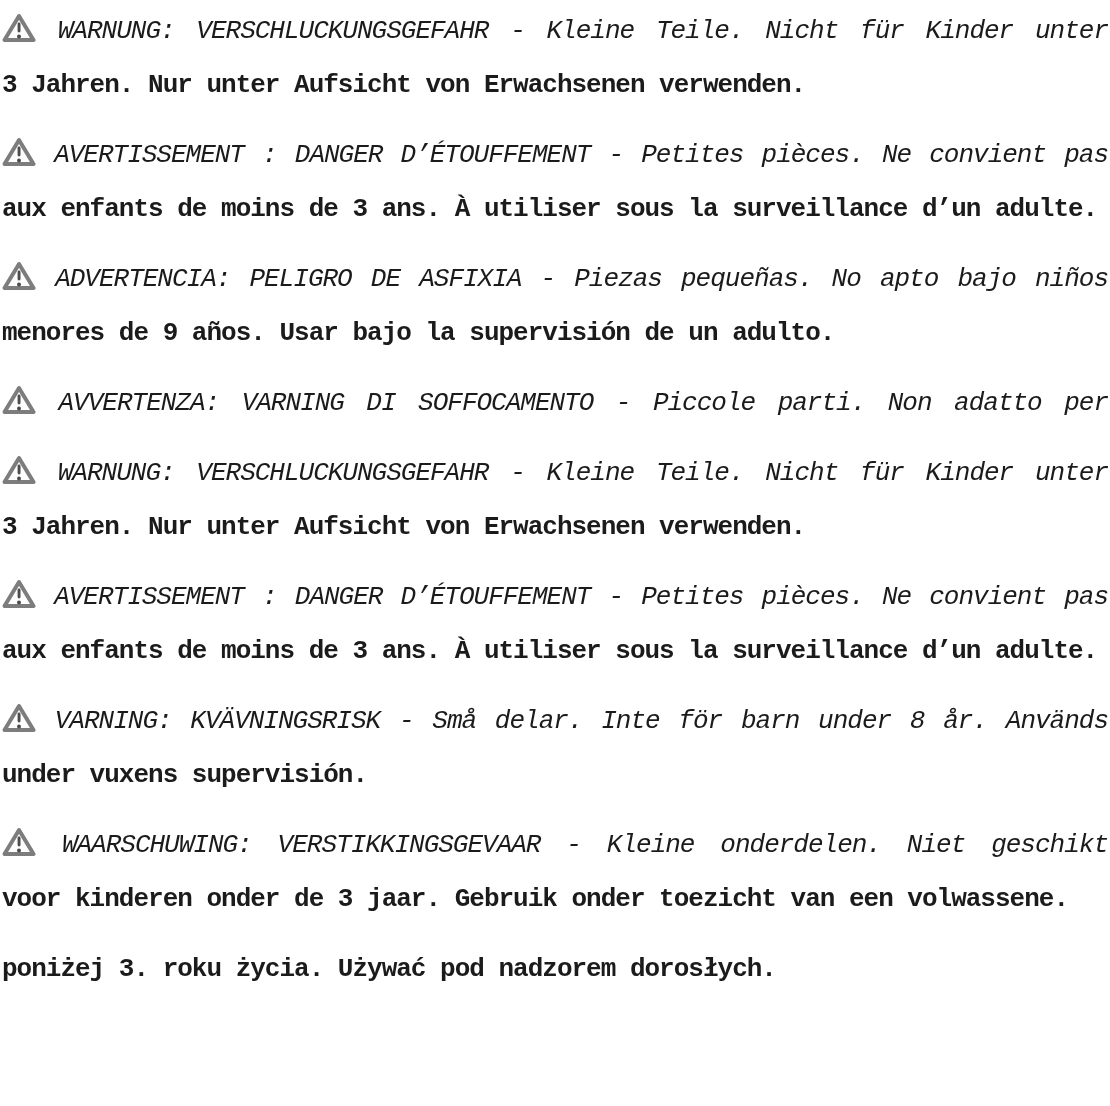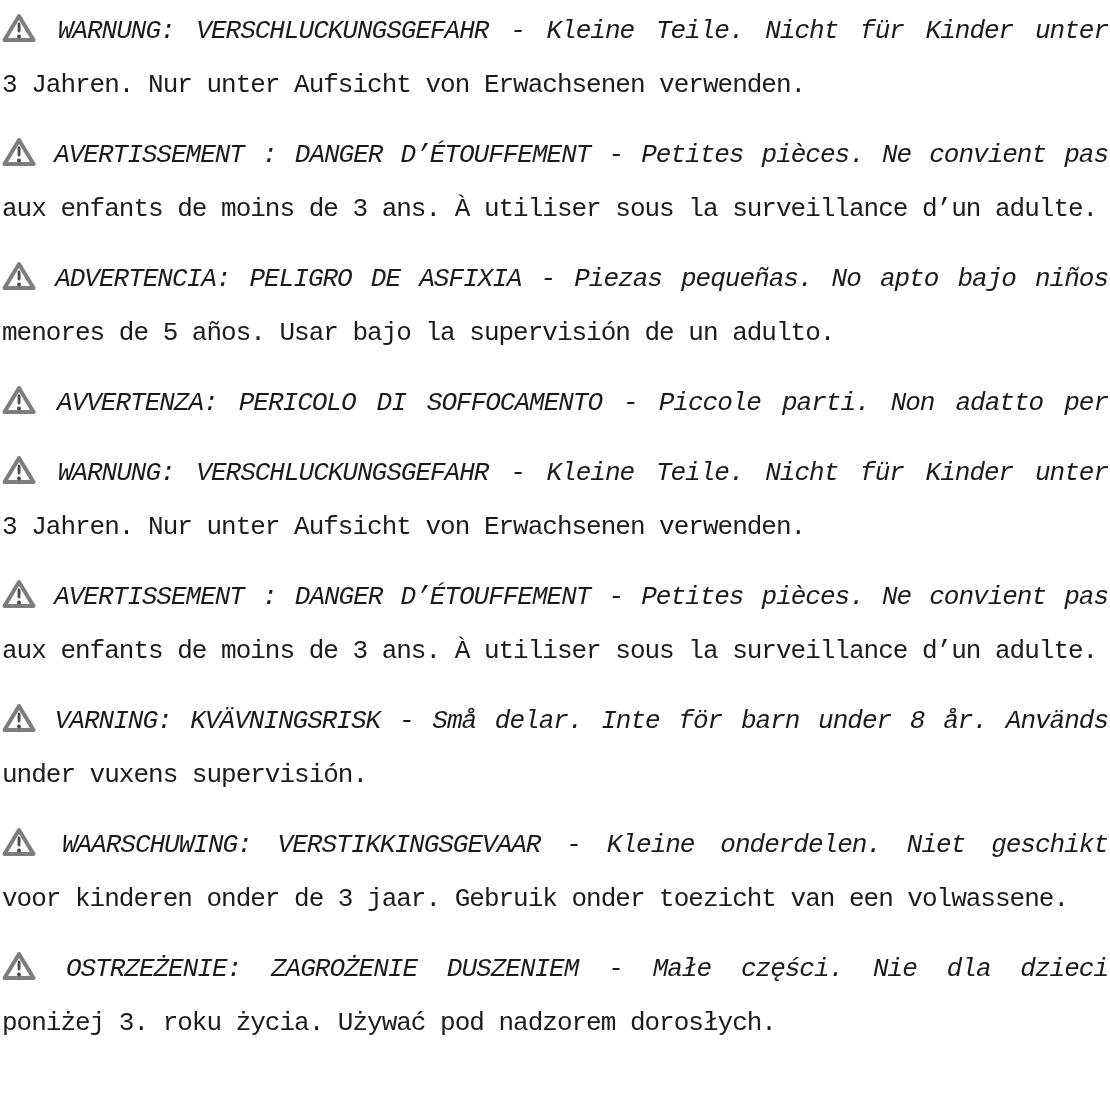--- a/index.html
+++ b/index.html
@@ -22,21 +22,21 @@
     line-height: 54px;
     height: 54px;
     white-space: nowrap;
     overflow: hidden;
   }
   .line1 {
     text-align: justify;
     text-align-last: justify;
     font-style: italic;
   }
-  .line2 { text-align: left; }
+  .line2 { text-align: left; font-weight: bold; }
   .w-icon { display: inline-block; }
   .w-icon svg { vertical-align: -5px; }
   .tri-outline { fill: #fdfdfd; stroke: #7d7d7d; }
   .tri-mark { fill: #4c4c4c; }
 </style>
 </head>
 <body>
 
 <div class="doc">
 
@@ -60,30 +60,30 @@
     <div class="line line2">aux enfants de moins de 3 ans. À utiliser sous la surveillance d’un adulte.</div>
   </div>
 
   <div class="para">
     <div class="line line1"><span class="w-icon"><svg width="34" height="30" viewBox="0 0 34 30">
             <path class="tri-outline" d="M17 3 L31.5 27 H2.5 Z" stroke-width="4" stroke-linejoin="round"></path>
             <rect class="tri-mark" x="15.6" y="9.5" width="2.9" height="10" rx="1.4"></rect>
             <circle class="tri-mark" cx="17" cy="23.4" r="2"></circle>
           </svg></span>
       <span>ADVERTENCIA: PELIGRO DE ASFIXIA - Piezas pequeñas. No apto bajo niños</span></div>
-    <div class="line line2">menores de 5 años. Usar bajo la supervisión de un adulto.</div>
+    <div class="line line2">menores de 9 años. Usar bajo la supervisión de un adulto.</div>
   </div>
 
   <div class="para">
     <div class="line line1"><span class="w-icon"><svg width="34" height="30" viewBox="0 0 34 30">
             <path class="tri-outline" d="M17 3 L31.5 27 H2.5 Z" stroke-width="4" stroke-linejoin="round"></path>
             <rect class="tri-mark" x="15.6" y="9.5" width="2.9" height="10" rx="1.4"></rect>
             <circle class="tri-mark" cx="17" cy="23.4" r="2"></circle>
           </svg></span>
-      <span>AVVERTENZA: PERICOLO DI SOFFOCAMENTO - Piccole parti. Non adatto per</span></div>
+      <span>AVVERTENZA: VARNING DI SOFFOCAMENTO - Piccole parti. Non adatto per</span></div>
   </div>
 
   <div class="para">
     <div class="line line1"><span class="w-icon"><svg width="34" height="30" viewBox="0 0 34 30">
             <path class="tri-outline" d="M17 3 L31.5 27 H2.5 Z" stroke-width="4" stroke-linejoin="round"></path>
             <rect class="tri-mark" x="15.6" y="9.5" width="2.9" height="10" rx="1.4"></rect>
             <circle class="tri-mark" cx="17" cy="23.4" r="2"></circle>
           </svg></span>
       <span>WARNUNG: VERSCHLUCKUNGSGEFAHR - Kleine Teile. Nicht für Kinder unter</span></div>
     <div class="line line2">3 Jahren. Nur unter Aufsicht von Erwachsenen verwenden.</div>
@@ -113,22 +113,16 @@
     <div class="line line1"><span class="w-icon"><svg width="34" height="30" viewBox="0 0 34 30">
             <path class="tri-outline" d="M17 3 L31.5 27 H2.5 Z" stroke-width="4" stroke-linejoin="round"></path>
             <rect class="tri-mark" x="15.6" y="9.5" width="2.9" height="10" rx="1.4"></rect>
             <circle class="tri-mark" cx="17" cy="23.4" r="2"></circle>
           </svg></span>
       <span>WAARSCHUWING: VERSTIKKINGSGEVAAR - Kleine onderdelen. Niet geschikt</span></div>
     <div class="line line2">voor kinderen onder de 3 jaar. Gebruik onder toezicht van een volwassene.</div>
   </div>
 
   <div class="para">
-    <div class="line line1"><span class="w-icon"><svg width="34" height="30" viewBox="0 0 34 30">
-            <path class="tri-outline" d="M17 3 L31.5 27 H2.5 Z" stroke-width="4" stroke-linejoin="round"></path>
-            <rect class="tri-mark" x="15.6" y="9.5" width="2.9" height="10" rx="1.4"></rect>
-            <circle class="tri-mark" cx="17" cy="23.4" r="2"></circle>
-          </svg></span>
-      <span>OSTRZEŻENIE: ZAGROŻENIE DUSZENIEM - Małe części. Nie dla dzieci</span></div>
     <div class="line line2">poniżej 3. roku życia. Używać pod nadzorem dorosłych.</div>
   </div>
 
 </div>
 
 </body></html>

